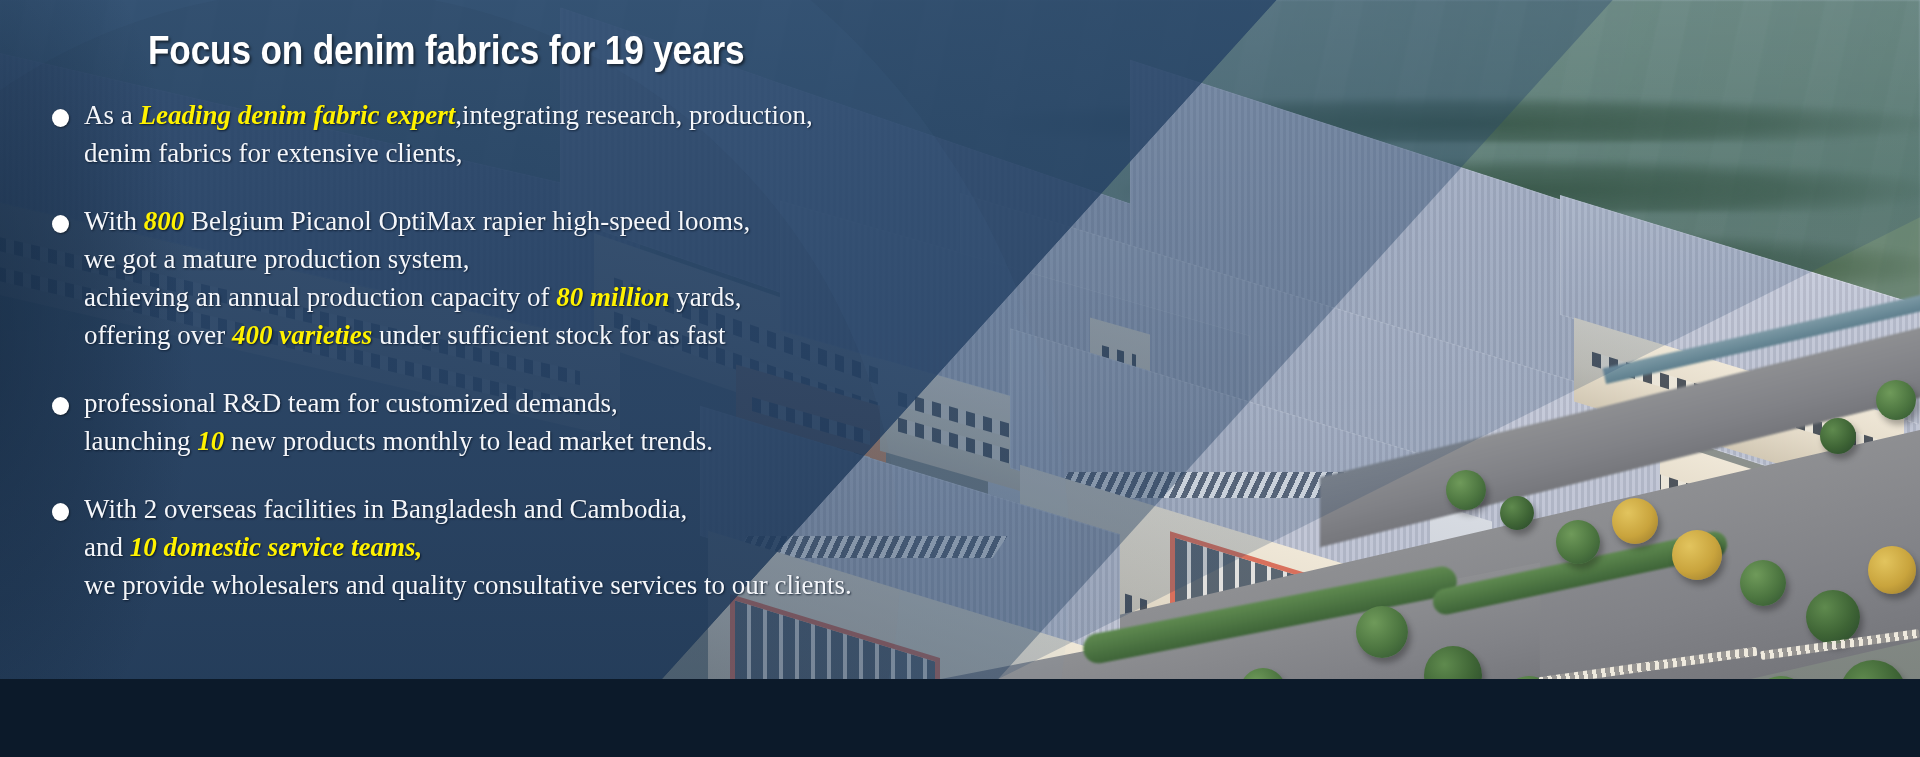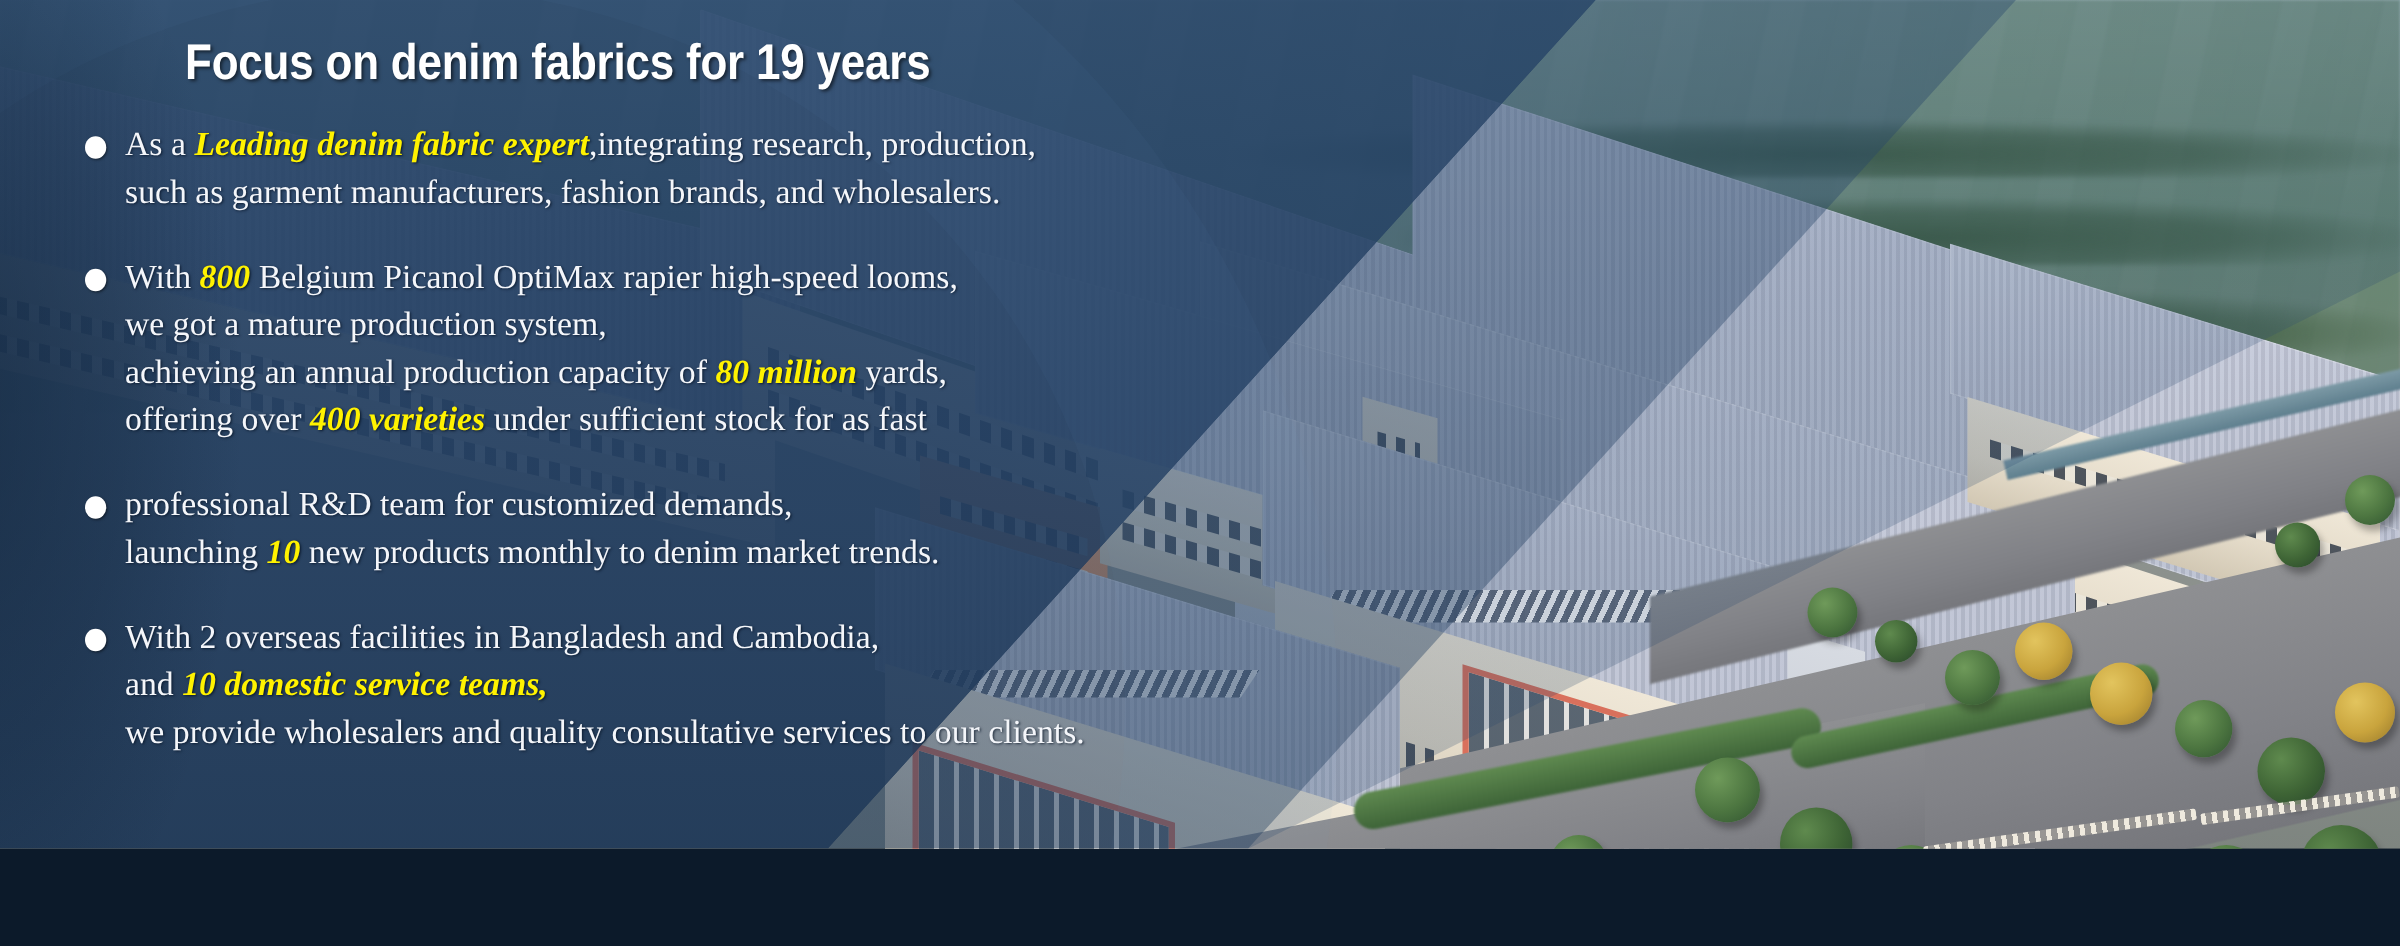--- a/index.html
+++ b/index.html
@@ -173,21 +173,21 @@
     font-size: 40px;
     letter-spacing: -0.2px;
     color: #ffffff;
     text-shadow: 2px 2px 3px rgba(0,0,0,0.55);
     transform: scaleX(0.88);
     transform-origin: left center;
     white-space: nowrap;
   }
   .bullets {
     position: absolute;
-    left: 16px;
+    left: 0;
     top: 96px;
     width: 1000px;
   }
   .bullet {
     position: relative;
     padding-left: 84px;
     margin-bottom: 30px;
   }
   .dot {
     position: absolute;
@@ -328,33 +328,33 @@
   <div class="arc-sheen"></div>
   <div class="edge-vignette"></div>
 
   <div class="content">
     <div class="headline">Focus on denim fabrics for 19 years</div>
 
     <div class="bullets" id="bullets">
         <div class="bullet">
           <span class="dot"></span>
           <div class="line"><span>As a </span><span class="hl">Leading denim fabric expert</span><span>,integrating research, production,</span></div>
-          <div class="line"><span>such as garment manufacturers, fashion brands, and wholesalers.</span></div>
+          <div class="line"><span>denim fabrics for extensive clients,</span></div>
         </div>
         <div class="bullet">
           <span class="dot"></span>
           <div class="line"><span>With </span><span class="hl">800</span><span> Belgium Picanol OptiMax rapier high-speed looms,</span></div>
           <div class="line"><span>we got a mature production system,</span></div>
           <div class="line"><span>achieving an annual production capacity of </span><span class="hl">80 million</span><span> yards,</span></div>
           <div class="line"><span>offering over </span><span class="hl">400 varieties</span><span> under sufficient stock for as fast</span></div>
         </div>
         <div class="bullet">
           <span class="dot"></span>
           <div class="line"><span>professional R&amp;D team for customized demands,</span></div>
-          <div class="line"><span>launching </span><span class="hl">10</span><span> new products monthly to denim market trends.</span></div>
+          <div class="line"><span>launching </span><span class="hl">10</span><span> new products monthly to lead market trends.</span></div>
         </div>
         <div class="bullet">
           <span class="dot"></span>
           <div class="line"><span>With 2 overseas facilities in Bangladesh and Cambodia,</span></div>
           <div class="line"><span>and </span><span class="hl">10 domestic service teams,</span></div>
           <div class="line"><span>we provide wholesalers and quality consultative services to our clients.</span></div>
         </div>
       </div>
   </div>
 

